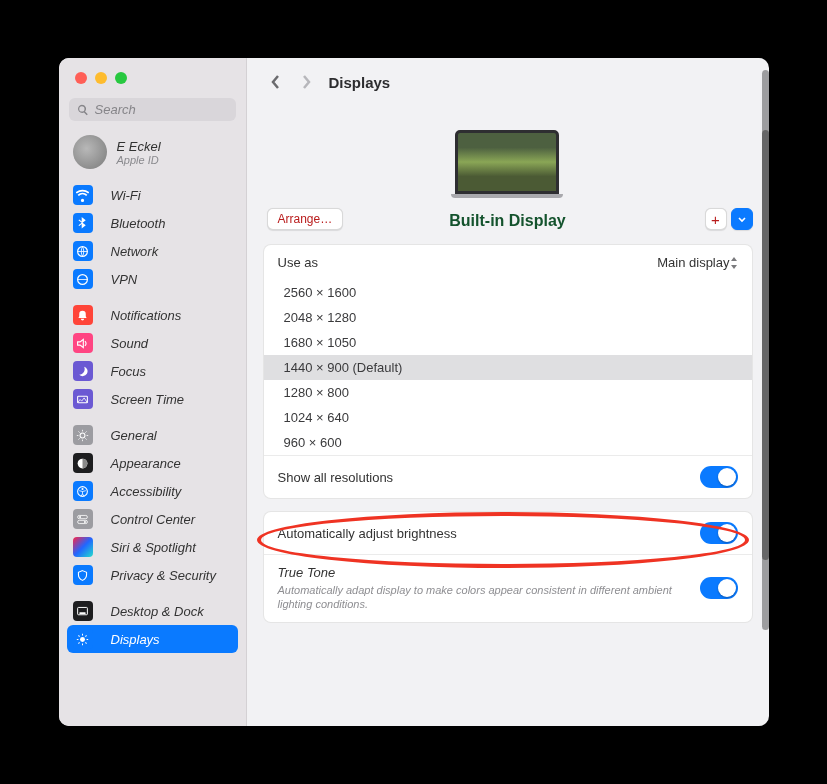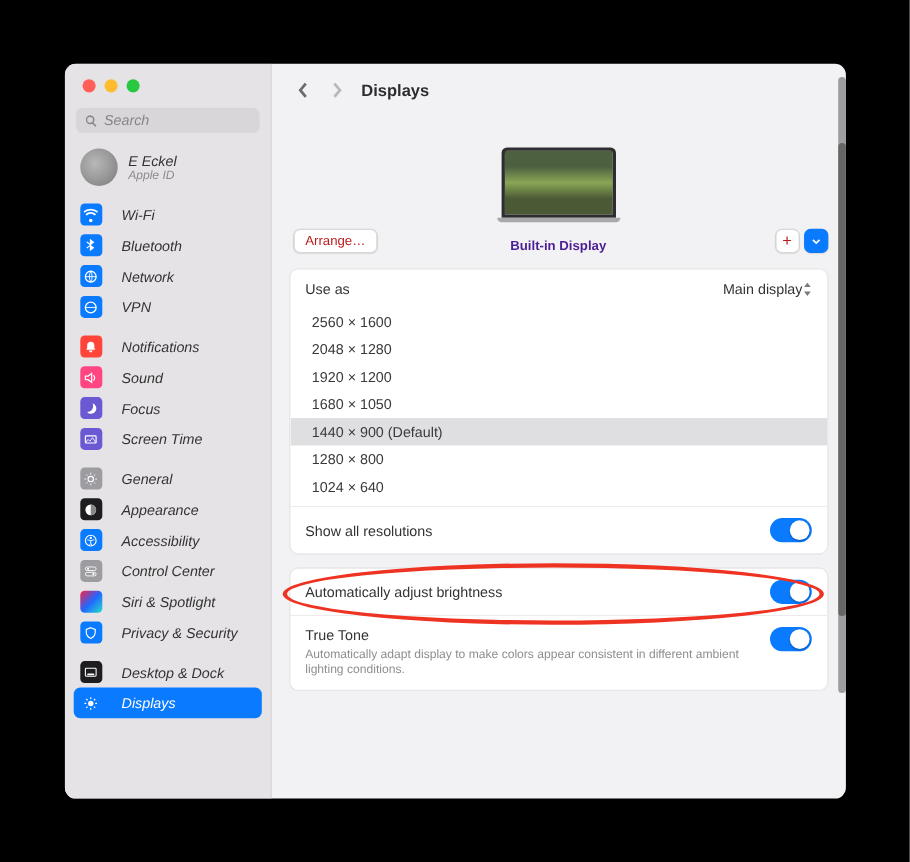--- a/index.html
+++ b/index.html
@@ -26,21 +26,21 @@
 .chev.on { color: #6b6b6e; }
 .chev svg { width: 10px; height: 16px; stroke: currentColor; fill: none; stroke-width: 2.5; }
 .title { font-size: 15px; font-weight: 700; color: #2d2d2f; margin-left: 4px; }
 .displays-row { display: flex; align-items: flex-end; justify-content: center; gap: 34px; margin-top: 20px; position: relative; }
 .disp { display: flex; flex-direction: column; align-items: center; gap: 6px; }
 .lap { width: 112px; }
 .lap .scr { width: 104px; height: 64px; background: linear-gradient(#4d6040 25%, #8aa656 50%, #4b5a34 75%); border: 3px solid #2e2e31; border-radius: 5px 5px 0 0; margin: 0 auto; }
 .lap .base { width: 112px; height: 4px; background: #a9a9ad; border-radius: 0 0 6px 6px; }
 .mon .scr { width: 114px; height: 66px; background: linear-gradient(#4d6040 25%, #8aa656 50%, #4b5a34 75%); border: 3px solid #1d1d1f; border-radius: 3px; }
 .mon .std { width: 26px; height: 10px; background: #1d1d1f; margin: 0 auto; border-radius: 0 0 3px 3px; }
-.disp-lbl { font-size: 12px; color: #4c1d95; margin-top: 8px; font-weight: 600; }
+.disp-lbl { font-size: 16px; color: #14532d; margin-top: 8px; font-weight: 600; }
 .disp.sel .disp-lbl::before { content: ''; }
 .arrange { position: absolute; left: 20px; bottom: 0; }
 .pillbtns { position: absolute; right: 16px; bottom: 0; display: flex; gap: 4px; }
 .btn { background: #fff; border: 0.5px solid rgba(0,0,0,.15); border-radius: 6px; padding: 3px 10px; font-size: 12px; color: #b91c1c; box-shadow: 0 0.5px 1px rgba(0,0,0,.1); }
 .sq { width: 22px; height: 22px; padding: 0; display: flex; align-items: center; justify-content: center; }
 .sq.blue { background: #0a7aff; color: #fff; border-color: #0a7aff; }
 .content { padding: 14px 16px 16px; overflow-y: auto; flex: 1; }
 .panel { background: #fff; border: 0.5px solid rgba(0,0,0,.1); border-radius: 8px; overflow: hidden; }
 .row { display: flex; align-items: center; justify-content: space-between; padding: 10px 14px; font-size: 13px; color: #333; border-top: 0.5px solid rgba(0,0,0,.08); }
 .row:first-child { border-top: none; }
@@ -283,39 +283,38 @@
           <span class="sel-val">
             <span>Main display</span>
             <svg viewBox="0 0 8 12">
                 <path d="M4 0l3 4H1zM4 12l3-4H1z"></path>
               </svg>
           </span>
         </div>
         <div class="reslist" id="reslist">
             <div class="res">2560 × 1600</div>
             <div class="res">2048 × 1280</div>
-            <div class="res">1920 × 1200</div>
             <div class="res">1680 × 1050</div>
             <div class="res sel">1440 × 900 (Default)</div>
             <div class="res">1280 × 800</div>
             <div class="res">1024 × 640</div>
             <div class="res">960 × 600</div>
           </div>
         <div class="row" style="position:relative;">
           <span>Show all resolutions</span>
           <div class="toggle"></div>
         </div>
       </div>
 
       <div class="panel">
         <div class="row">
           <span>Automatically adjust brightness</span>
           <div class="toggle"></div>
         </div>
-        <div class="row" style="align-items:flex-start;">
+        <div class="row" style="align-items:center;font-style:italic;">
           <div style="flex:1;padding-right:12px;">
             <div>True Tone</div>
             <div class="sub-txt">Automatically adapt display to make colors appear consistent in different ambient lighting conditions.</div>
           </div>
           <div class="toggle"></div>
         </div>
       </div>
     </div>
 
     <div class="scrollbar">

